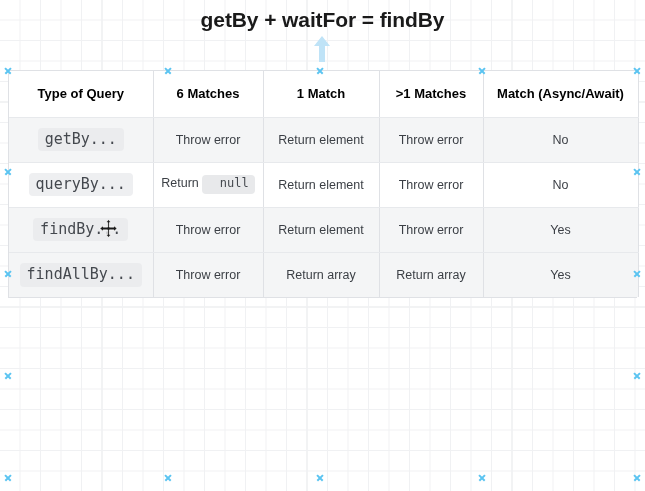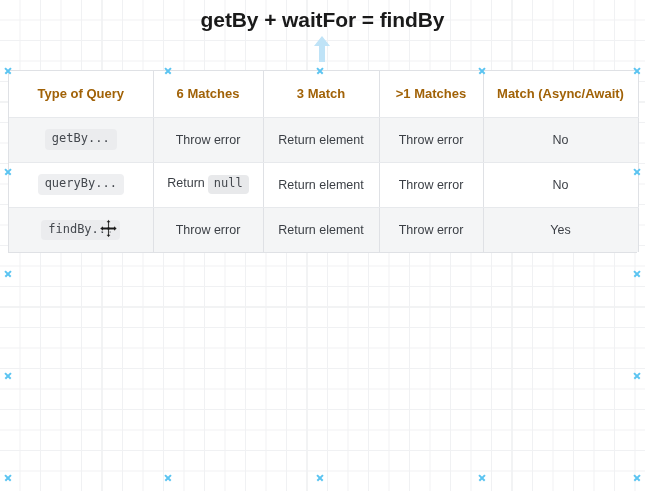--- a/index.html
+++ b/index.html
@@ -85,21 +85,21 @@
     color: #3b3f45;
     text-align: center;
     overflow: hidden;
     white-space: nowrap;
   }
   table#query-table tr:last-child td {
     border-bottom: none;
   }
   table#query-table th {
     font-weight: bold;
-    color: #a16207;
+    color: #000000;
     font-size: 13px;
     background: #ffffff;
     height: 46px;
   }
   col.c1 { width: 144px; }
   col.c2 { width: 110px; }
   col.c3 { width: 116px; }
   col.c4 { width: 104px; }
   col.c5 { width: 155px; }
 
@@ -114,35 +114,35 @@
   td.section-label {
     text-align: left;
     padding-left: 14px;
     font-weight: bold;
     font-size: 13px;
     color: #1d2125;
   }
 
   .code {
     font-family: "DejaVu Sans Mono", "Liberation Mono", monospace;
-    font-size: 12px;
+    font-size: 15px;
     color: #44484e;
     background: #ebecee;
     border-radius: 4px;
     padding: 3px 7px 4px 7px;
     display: inline-block;
     line-height: 1.1;
   }
   .code-inline {
     font-family: "DejaVu Sans Mono", "Liberation Mono", monospace;
     font-size: 12px;
     color: #44484e;
     background: #e8e9eb;
     border-radius: 4px;
-    padding: 2px 6px 3px 6px;
+    padding: 2px 6px 3px 18px;
     display: inline-block;
     line-height: 1.1;
     margin-left: 3px;
   }
   tr.plain .code { background: #eeeff1; }
 
   
   .handle {
     position: absolute;
     width: 8px;
@@ -191,21 +191,21 @@
       <col class="c1">
         <col class="c2">
         <col class="c3">
         <col class="c4">
         <col class="c5">
     </colgroup>
     <thead>
       <tr>
         <th>Type of Query</th>
         <th>6 Matches</th>
-        <th>3 Match</th>
+        <th>1 Match</th>
         <th>&gt;1 Matches</th>
         <th>Match (Async/Await)</th>
       </tr>
     </thead>
     <tbody>
 
 
       <tr class="shaded">
         <td class="qname"><span class="code">getBy...</span></td>
         <td>Throw error</td>
@@ -226,20 +226,27 @@
         <td class="qname"><span class="code">findBy...</span></td>
         <td>Throw error</td>
         <td>Return element</td>
         <td>Throw error</td>
         <td>Yes</td>
       </tr>
 
 
 
 
+      <tr class="shaded">
+        <td class="qname"><span class="code">findAllBy...</span></td>
+        <td>Throw error</td>
+        <td>Return array</td>
+        <td>Return array</td>
+        <td>Yes</td>
+      </tr>
     </tbody>
   </table>
 </div>
 
 <div id="handles-layer">
     <div class="handle" style="left: 8px; top: 70px;"></div>
     <div class="handle" style="left: 168px; top: 70px;"></div>
     <div class="handle" style="left: 320px; top: 70px;"></div>
     <div class="handle" style="left: 482px; top: 70px;"></div>
     <div class="handle" style="left: 637px; top: 70px;"></div>

